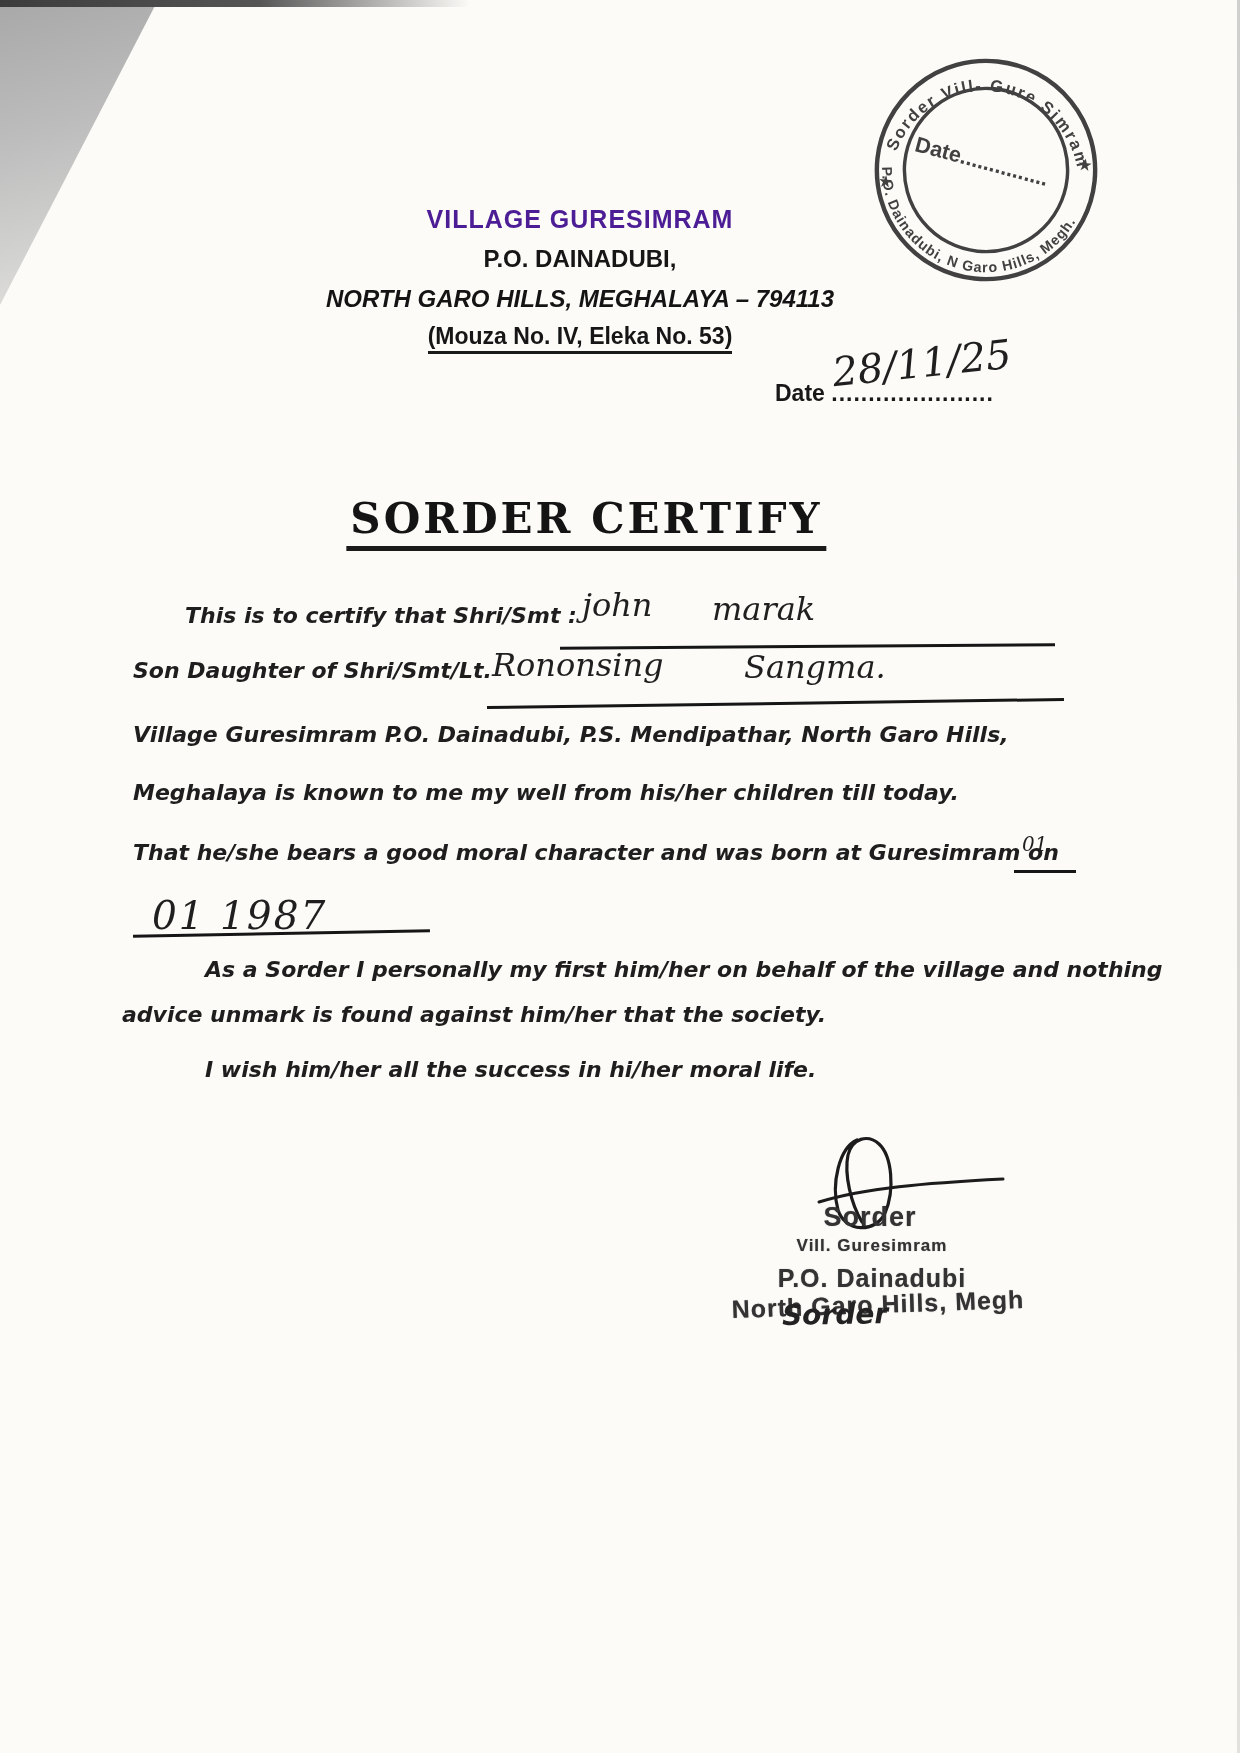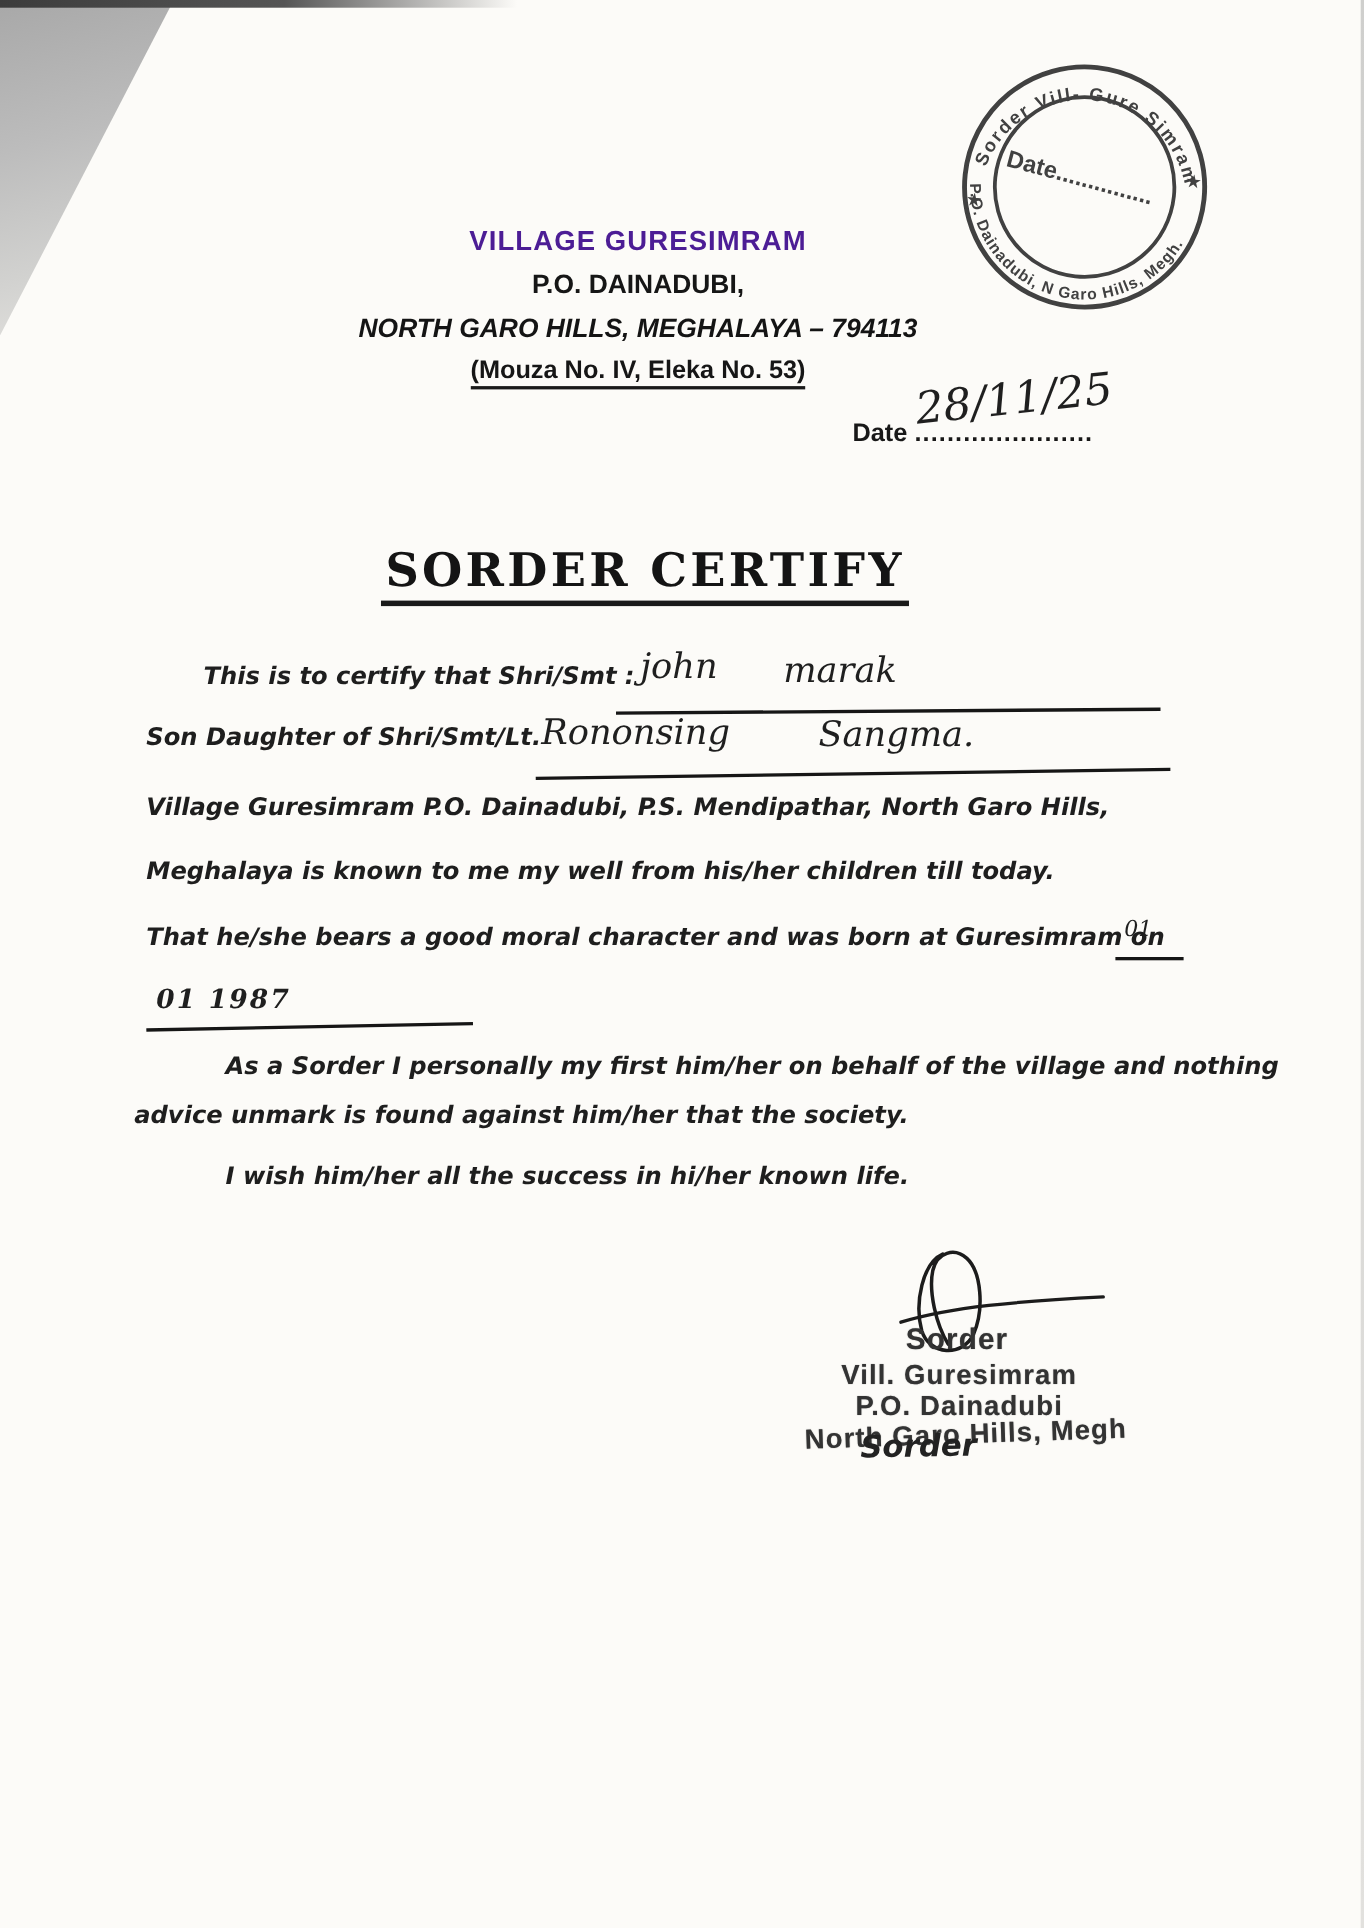--- a/index.html
+++ b/index.html
@@ -111,32 +111,32 @@
   <div class="hand hand-entry" style="left:492px; top:646px;">Rononsing</div>
   <div class="hand hand-entry" style="left:744px; top:648px;">Sangma.</div>
   <div class="rule" style="left:487px; top:702px; width:577px; transform:rotate(-0.8deg);"></div>
 
   <div class="bline" style="left:133px; top:722px;">Village Guresimram P.O. Dainadubi, P.S. Mendipathar, North Garo Hills,</div>
   <div class="bline" style="left:133px; top:840px;">That he/she bears a good moral character and was born at Guresimram on</div>
   <div class="bline" style="left:133px; top:780px;">Meghalaya is known to me my well from his/her children till today.</div>
   <div class="hand hand-entry" style="left:1022px; top:832px; font-size:20px;">01</div>
   <div class="rule" style="left:1014px; top:870px; width:62px;"></div>
 
-  <div class="hand hand-entry" style="left:142px; top:893px; font-size:24px; letter-spacing:2px;font-weight:bold;">01   1987</div>
+  <div class="hand hand-entry" style="left:152px; top:893px; font-size:39px; letter-spacing:2px;">01   1987</div>
   <div class="rule" style="left:133px; top:932px; width:297px; transform:rotate(-1.1deg);"></div>
 
   <div class="bline" style="left:205px; top:957px;">As a Sorder I personally my first him/her on behalf of the village and nothing</div>
   <div class="bline" style="left:122px; top:1002px;">advice unmark is found against him/her that the society.</div>
-  <div class="bline" style="left:205px; top:1057px;">I wish him/her all the success in hi/her known life.</div>
+  <div class="bline" style="left:205px; top:1057px;">I wish him/her all the success in hi/her moral life.</div>
 
   <div class="sig-scribble">
     <svg width="230" height="120" viewBox="0 0 230 120">
       <path d="M62,12 C44,20 36,56 43,82 C50,104 80,106 90,85 C100,62 97,28 84,16 C73,6 57,10 53,27 C49,46 56,76 67,94" stroke="#1c1c1c" fill="none" stroke-width="3.2" stroke-linecap="round"></path>
       <path d="M24,74 C70,60 130,55 208,51" stroke="#1c1c1c" fill="none" stroke-width="3" stroke-linecap="round"></path>
     </svg>
   </div>
   <div class="sig-line" style="left:770px; top:1202px; width:200px; font-size:27px;">Sorder</div>
-  <div class="sig-line" style="left:752px; top:1236px; width:240px; font-size:25px;">Vill. Guresimram</div>
+  <div class="sig-line" style="left:752px; top:1236px; width:240px; font-size:17px;">Vill. Guresimram</div>
   <div class="sig-line" style="left:752px; top:1264px; width:240px; font-size:25px;">P.O. Dainadubi</div>
   <div class="sig-line" style="left:728px; top:1290px; width:300px; font-size:25px; transform:rotate(-2deg);">North Garo Hills, Megh</div>
   <div class="sig-designation">Sorder</div>
 
 </div>
 
 </body></html>

